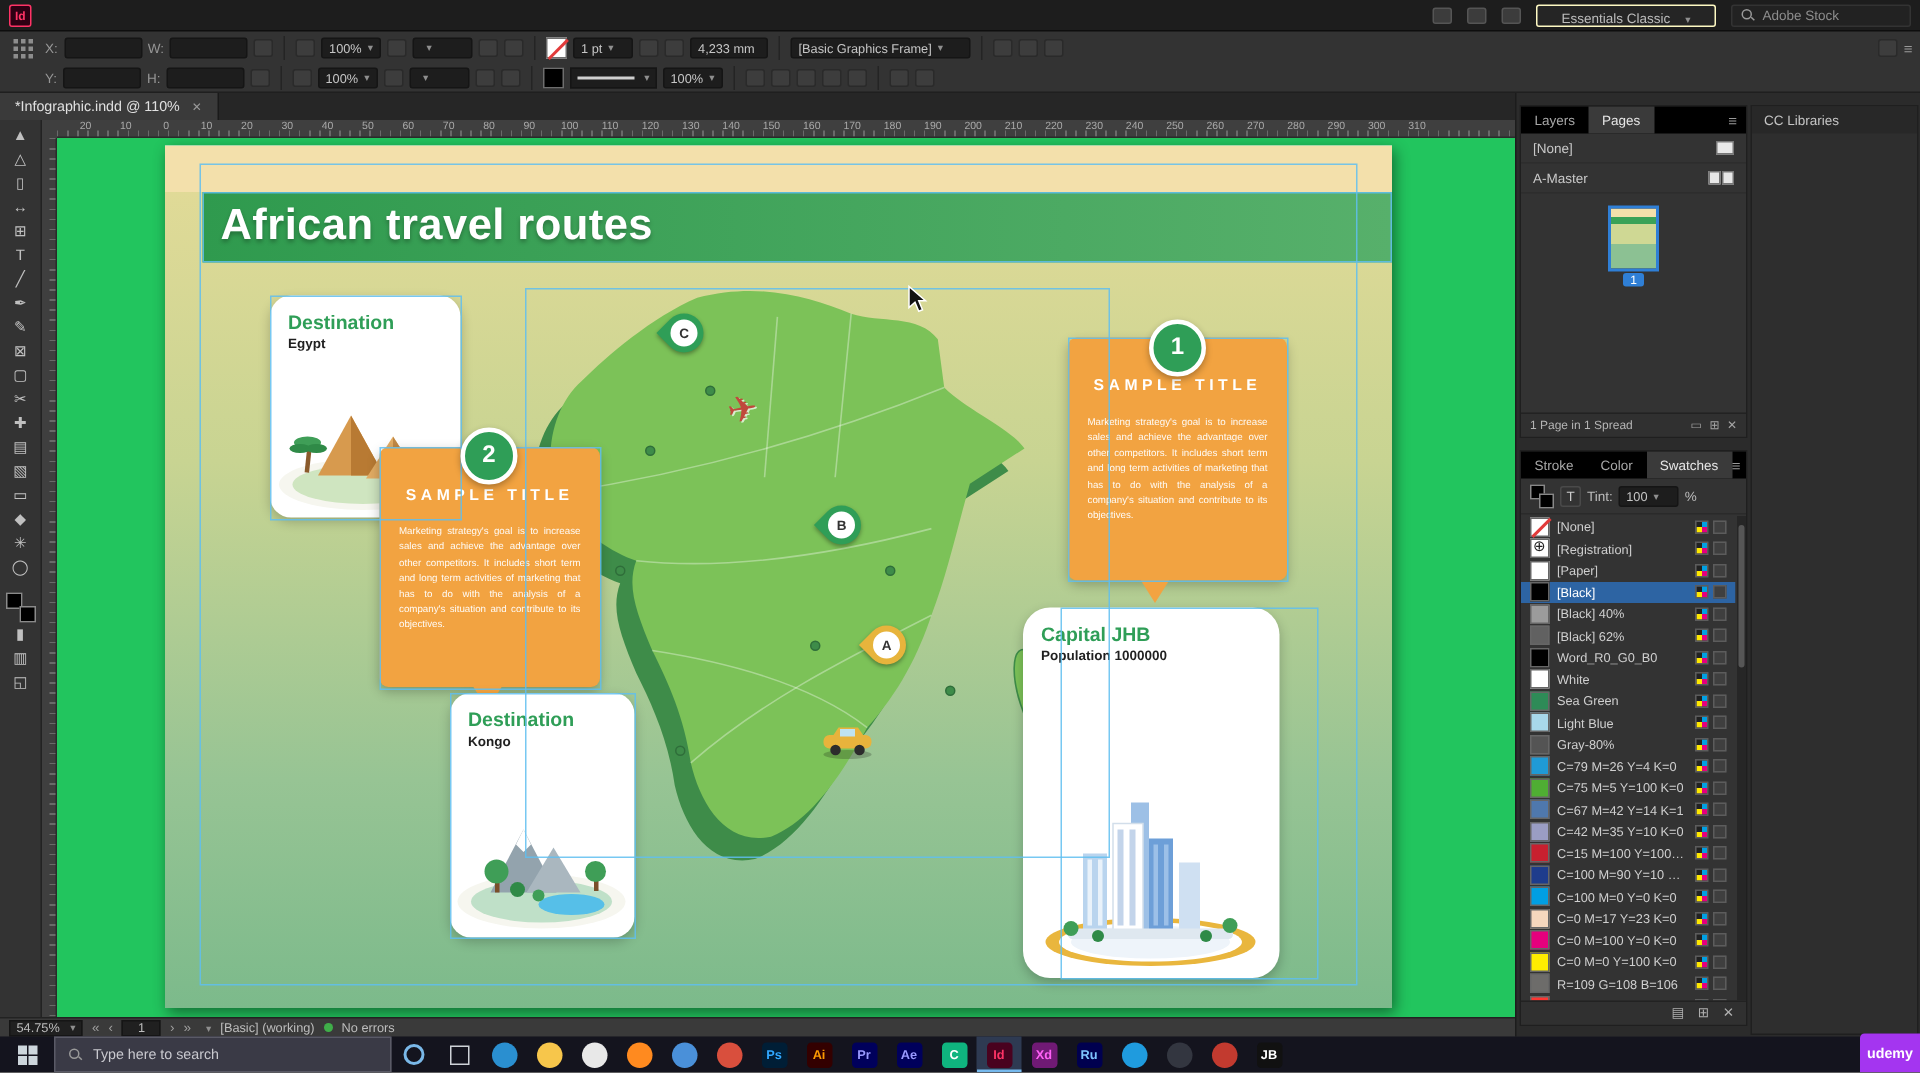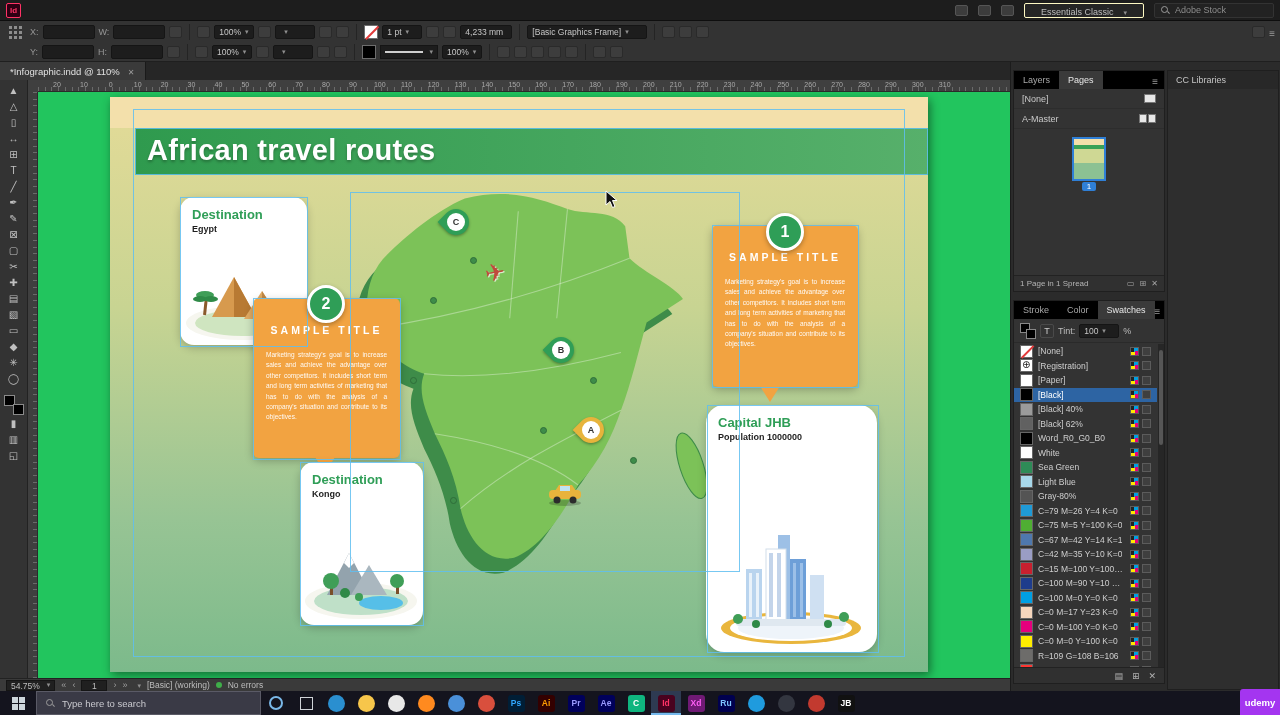--- a/index.html
+++ b/index.html
@@ -103,21 +103,21 @@
   .swchip.registration::after{content:"⊕";position:absolute;left:1px;top:-1px;font-size:10px;color:#222}
   .swname{overflow:hidden;white-space:nowrap;text-overflow:ellipsis}
   .swic{margin-left:auto;display:flex;gap:3px;flex:none}
   .swic i{width:9px;height:9px;background:#3f3f3f;border:1px solid #5c5c5c}
   .swic i.cmyk{background:conic-gradient(#00a0e3 0 25%,#e5007d 0 50%,#ffe800 0 75%,#222 0 100%)}
   .sbar{position:absolute;right:0;top:43px;width:6px;bottom:16px;background:#262626}
   .sthumb{position:absolute;left:1px;top:6px;width:4px;height:95px;background:#565656;border-radius:2px}
   .swfoot{position:absolute;bottom:0;left:0;right:0;height:16px;background:#303030;border-top:1px solid #222;display:flex;justify-content:flex-end;gap:9px;align-items:center;padding:0 8px;color:#b0b0b0;font-size:9px}
   
   #statusbar{position:absolute;left:0;top:678px;width:1010px;height:13px;background:#3a3a3a;border-top:1px solid #222;display:flex;align-items:center;gap:6px;padding:0 6px;font-size:8.5px;color:#bdbdbd;z-index:8}
-  #zoombox,#pagefld{background:#202020;border:1px solid #151515;height:11px;display:flex;align-items:flex-start;padding:0 4px;gap:3px}
+  #zoombox,#pagefld{background:#202020;border:1px solid #151515;height:11px;display:flex;align-items:center;padding:0 4px;gap:3px}
   #pagefld{width:26px;justify-content:center}
   .navg{color:#9f9f9f;font-size:9px}
   .gdot{width:6px;height:6px;border-radius:50%;background:#3fae49;flex:none}
   
   #taskbar{position:absolute;left:0;top:691px;width:1280px;height:24px;background:#14141e;display:flex;align-items:center;z-index:40}
   #startbtn{width:36px;height:24px;display:flex;align-items:center;justify-content:center}
   .winlogo{display:grid;grid-template-columns:6px 6px;grid-gap:1px}
   .winlogo i{width:6px;height:6px;background:#cdd6dc}
   #tsearch{width:225px;height:24px;background:#3a3a46;border:1px solid #5a5a66;display:flex;align-items:center;gap:7px;padding:0 8px;color:#c9c9cf;font-size:9.5px}
   .tsys{width:30px;height:24px;display:flex;align-items:center;justify-content:center}
@@ -375,21 +375,21 @@
 
       <div class="ocard" style="left:602px;top:128px;width:146px;height:162px">
         <div class="st">SAMPLE TITLE</div>
         <div class="sb">Marketing strategy's goal is to increase sales and achieve the advantage over other competitors. It includes short term and long term activities of marketing that has to do with the analysis of a company's situation and contribute to its objectives.</div>
         <span class="tail" style="left:48px"></span>
       </div>
       <div class="numc" style="left:656px;top:116px">
           <span>1</span>
         </div>
 
-      <div class="wcard" style="left:596px;top:308px;width:171px;height:247px;border-radius:18px">
+      <div class="wcard" style="left:572px;top:308px;width:171px;height:247px;border-radius:18px">
         <div class="t1">Capital JHB</div>
         <div class="t2">Population 1000000</div>
         <svg style="left:10px;bottom:4px" width="150" height="125" viewBox="0 0 150 125">
           <ellipse cx="75" cy="105" rx="70" ry="16" fill="#e9b63d"></ellipse>
           <ellipse cx="75" cy="105" rx="61" ry="13" fill="#ffffff"></ellipse>
           <ellipse cx="75" cy="105" rx="53" ry="11" fill="#eef4fa"></ellipse>
           <rect x="62" y="12" width="12" height="86" fill="#9dc0e6"></rect>
           <rect x="30" y="46" width="16" height="52" fill="#b9d4ee"></rect>
           <rect x="33" y="50" width="3" height="44" fill="#e9f2fa"></rect>
           <rect x="40" y="50" width="3" height="44" fill="#e9f2fa"></rect>

